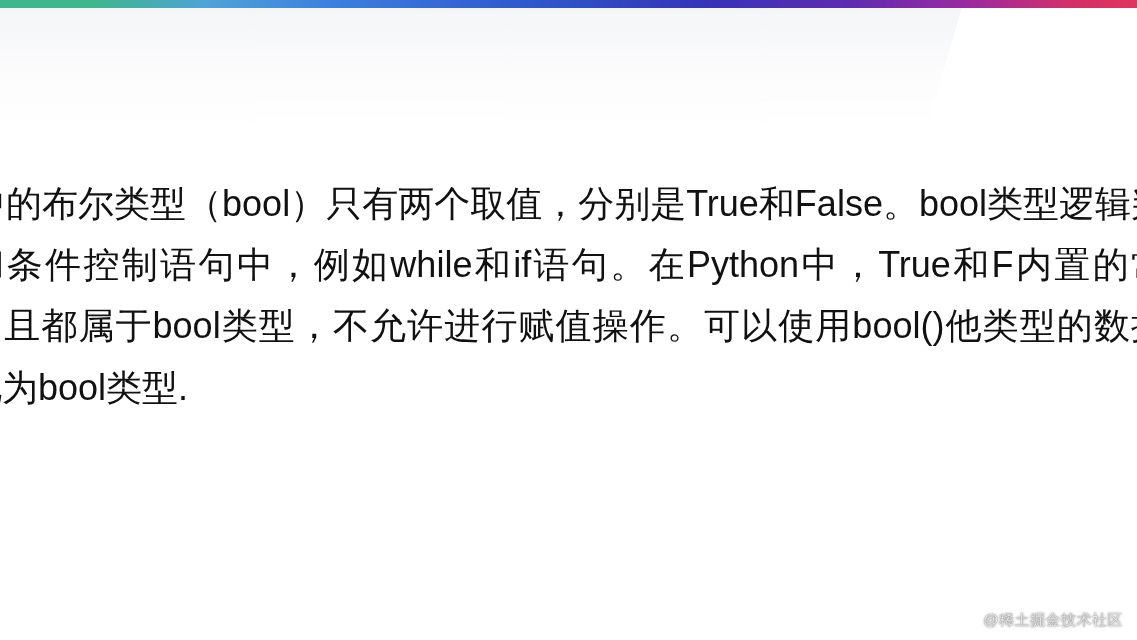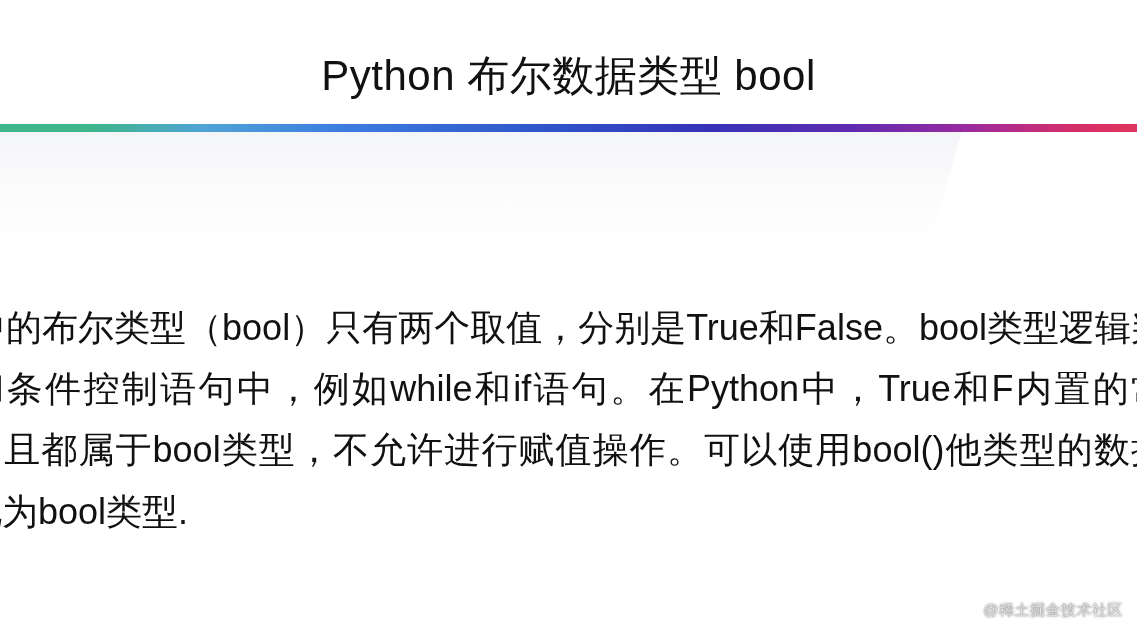--- a/index.html
+++ b/index.html
@@ -64,34 +64,33 @@
     padding: 45px 0 0 0;
     margin-left: -70px;   
     margin-right: -30px;  
     white-space: normal;
     word-break: break-all;
     text-align: justify;
   }
   .watermark {
     position: absolute;
     right: 14px;
-    bottom: 20px;
+    bottom: 10px;
     font-size: 15px;
     color: rgba(255,255,255,0.85);
     text-shadow: 0 0 3px rgba(0,0,0,0.45), 0 0 1px rgba(0,0,0,0.6);
     letter-spacing: 0.5px;
     user-select: none;
   }
 </style>
 </head>
 <body>
 
 <div class="page">
 
-  <h1 class="title">Python 布尔数据类型 bool</h1>
 
   <div class="gradient-bar"></div>
 
   <div class="shadow-panel"></div>
 
   <p class="body-text">on中的布尔类型（bool）只有两个取值，分别是True和False。bool类型逻辑判断和条件控制语句中，例如while和if语句。在Python中，True和F内置的常量，且都属于bool类型，不允许进行赋值操作。可以使用bool()他类型的数据转化为bool类型.</p>
 
   <div class="watermark">@稀土掘金技术社区</div>
 
 </div>

